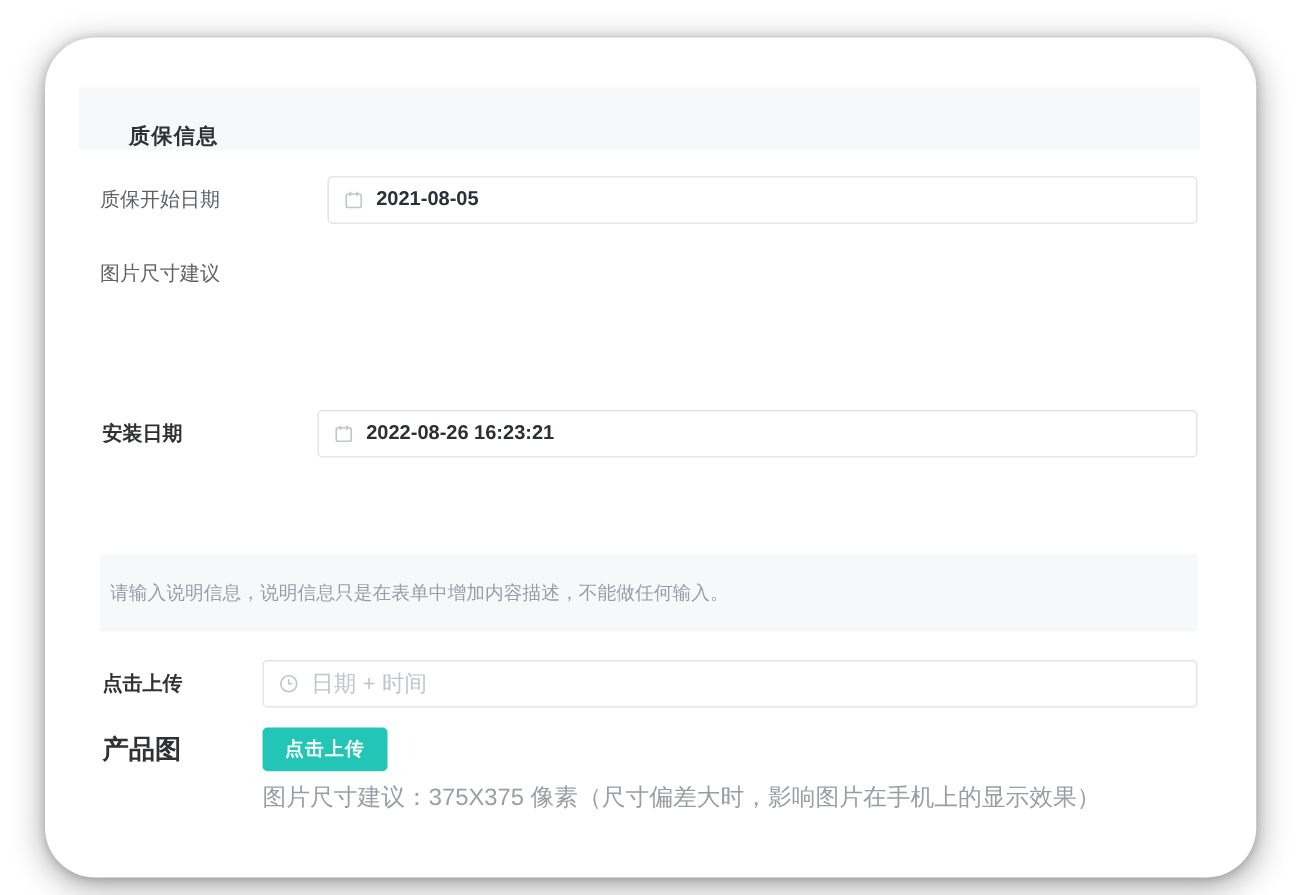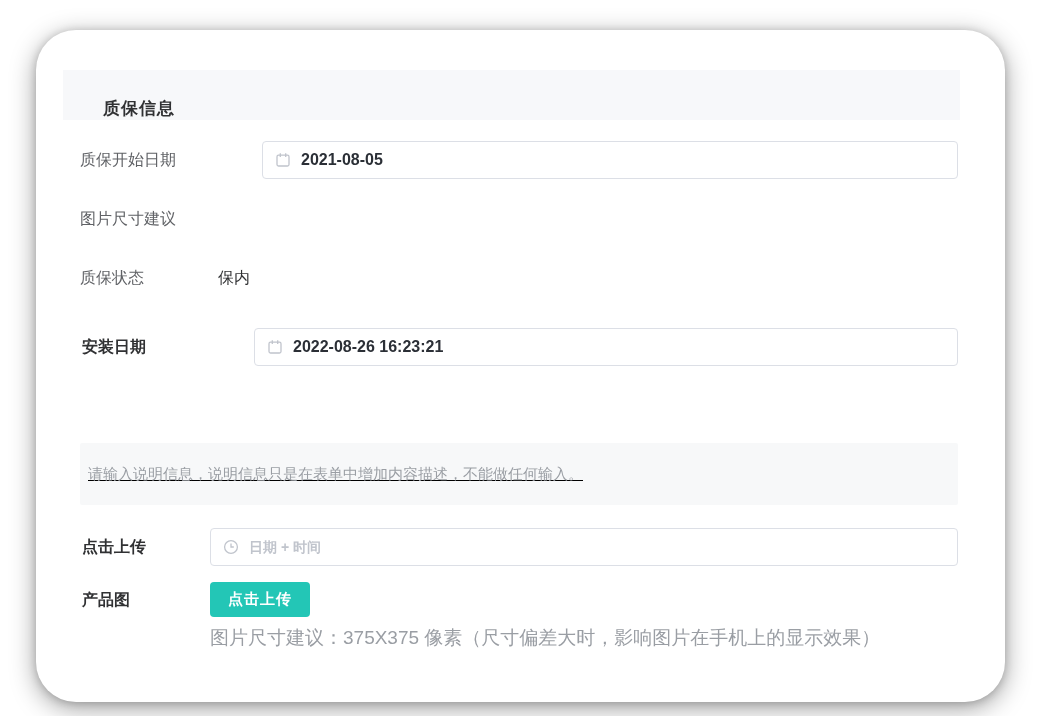--- a/index.html
+++ b/index.html
@@ -91,63 +91,61 @@
   }
   .notice {
     position:absolute;
     left:44px; right:47px;
     top:413px; height:62px;
     background:var(--notice-bg);
     border-radius:2px;
     display:flex;
     align-items:center;
     padding-left:8px;
-    text-decoration:underline;
   }
   .notice-text {
     font-size:15px;
     color:var(--hint-gray);
   }
   .dt-field {
     flex:1;
     height:38px;
     border:1px solid var(--input-border);
     border-radius:4px;
     background:#fff;
     display:flex;
     align-items:center;
     padding:0 12px;
   }
   .dt-field input {
     flex:1;
     border:none;
     outline:none;
-    font-size:14px;
+    font-size:18px;
     color:var(--value-dark);
     font-family:inherit;
     background:transparent;
-    font-weight:bold;
   }
   .dt-field input::placeholder {
     color:var(--placeholder);
     opacity:1;
   }
   .upload-row {
     position:absolute;
     left:46px; right:47px;
     top:552px;
     display:flex;
     align-items:flex-start;
   }
   .upload-row .lbl {
     flex:0 0 128px;
     color:var(--label-dark);
     font-weight:bold;
     line-height:35px;
-    font-size:16px;
+    font-size:21px;
   }
   .upload-col { flex:1; }
   .upload-btn {
     display:inline-block;
     min-width:97px;
     height:35px;
     padding:0 18px;
     background:var(--accent);
     color:#ffffff;
     font-size:15px;
@@ -184,24 +182,20 @@
         </svg>
       </span>
       <span class="val">2021-08-05</span>
     </div>
   </div>
 
   <div class="row" style="top:170px">
     <label class="lbl">图片尺寸建议</label>
   </div>
 
-  <div class="row" style="top:229px">
-    <label class="lbl">质保状态</label>
-    <span class="status-val">保内</span>
-  </div>
 
   <div class="row s2" style="top:298px">
     <label class="lbl">安装日期</label>
     <div class="input">
       <span class="ico">
         <svg width="16" height="16" viewBox="0 0 16 16" fill="none" stroke="#c0c4cc" stroke-width="1.3">
           <rect x="2" y="3.2" width="12" height="10.8" rx="1.5"></rect>
           <line x1="5.3" y1="1.3" x2="5.3" y2="5"></line>
           <line x1="10.7" y1="1.3" x2="10.7" y2="5"></line>
         </svg>

